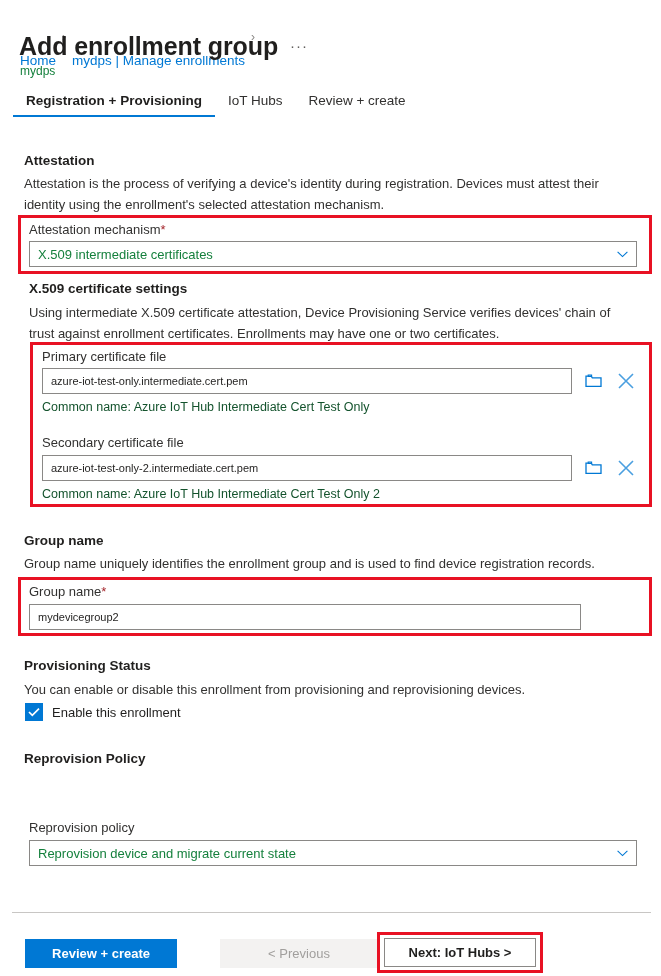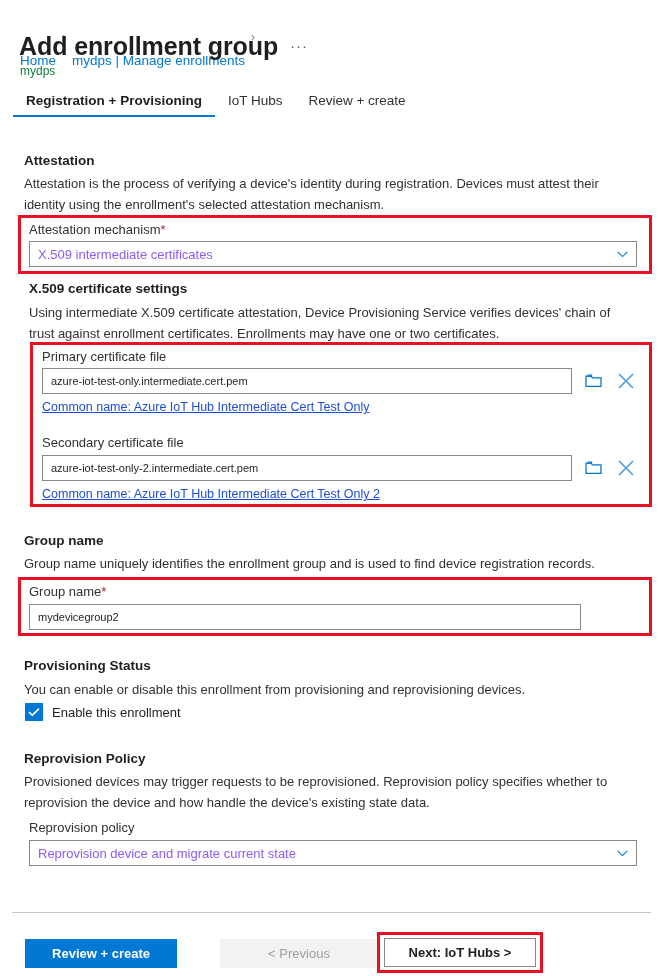--- a/index.html
+++ b/index.html
@@ -59,33 +59,33 @@
     font-size: 13.5px; font-weight: bold; color: #201f1e;
   }
   .sec-desc {
     font-size: 13px; color: #323130; line-height: 1.58;
   }
   .field-label {
     font-size: 13px; color: #323130;
   }
   .req { color: #a4262c; }
   .helper {
-    font-size: 12.5px; color: #1d4ed8; text-decoration: underline;
+    font-size: 12.5px; color: #14532d;
   }
 
   .input-box {
     border: 1px solid #8a8886; background: #fff;
     height: 26px; display: flex; align-items: center;
     padding: 0 8px; font-size: 11px; color: #201f1e;
   }
   .select-box {
     border: 1px solid #8a8886; background: #fff;
     height: 26px; display: flex; align-items: center;
     justify-content: space-between;
-    padding: 0 8px; font-size: 13px; color: #8b5cf6;
+    padding: 0 8px; font-size: 13px; color: #15803d;
     cursor: pointer;
   }
   .chev { color: #0078d4; font-size: 11px; line-height: 1; }
 
   .redbox {
     position: absolute; border: 3px solid #e81123;
     pointer-events: none;
   }
 
   
@@ -216,21 +216,20 @@
   <div class="cbrow" style="position:absolute;left:25px;top:703px;">
     <span class="cbox">
       <svg width="12" height="10" viewBox="0 0 12 10">
           <path d="M1 5L4.3 8.3L11 1.6" stroke="#ffffff" stroke-width="1.7" fill="none"></path>
         </svg>
     </span>
     <span class="cblabel">Enable this enrollment</span>
   </div>
 
   <div class="sec-head" style="position:absolute;left:24px;top:751px;">Reprovision Policy</div>
-  <div class="sec-desc" style="position:absolute;left:24px;top:772px;width:605px;">Provisioned devices may trigger requests to be reprovisioned. Reprovision policy specifies whether to reprovision the device and how handle the device's existing state data.</div>
 
   <div class="field-label" style="position:absolute;left:29px;top:820px;">Reprovision policy</div>
   <div class="select-box" style="position:absolute;left:29px;top:840px;width:608px;">
     <span>Reprovision device and migrate current state</span>
     <span class="chev">
       <svg width="11" height="7" viewBox="0 0 11 7">
           <path d="M0.6 0.8L5.5 5.6L10.4 0.8" stroke="#0078d4" stroke-width="1.1" fill="none"></path>
         </svg>
     </span>
   </div>

